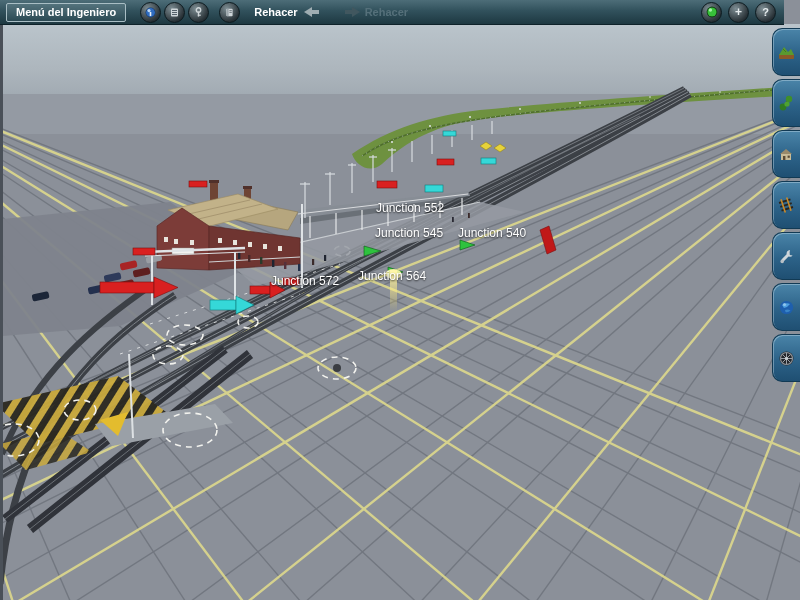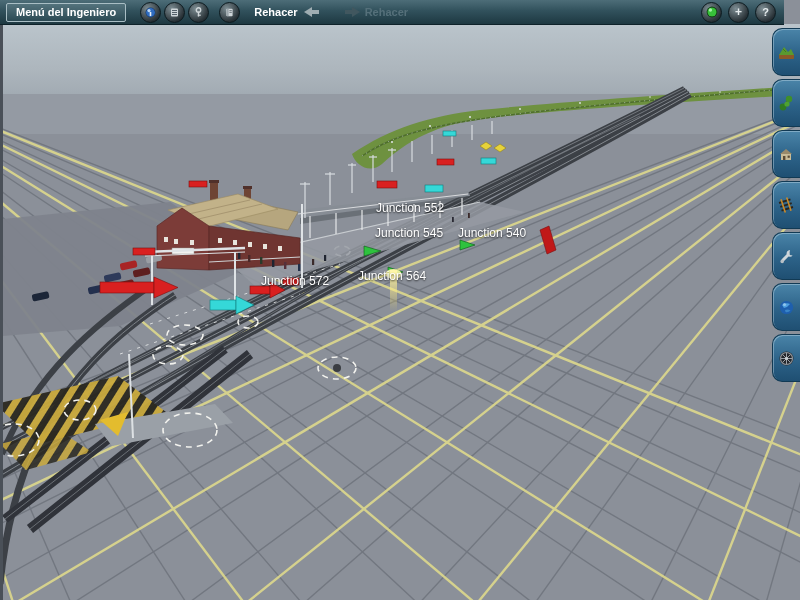--- a/index.html
+++ b/index.html
@@ -373,21 +373,21 @@
   <g>
     <rect x="390" y="246" width="7" height="42" fill="url(#glowg)"></rect>
     <ellipse cx="393.5" cy="250" rx="8" ry="5" fill="#fff6a8" opacity="0.9"></ellipse>
   </g>
 </svg>
 
   <span class="jlabel" style="left:373px;top:177px">Junction 552</span>
   <span class="jlabel" style="left:372px;top:202px">Junction 545</span>
   <span class="jlabel" style="left:455px;top:202px">Junction 540</span>
   <span class="jlabel" style="left:355px;top:245px">Junction 564</span>
-  <span class="jlabel" style="left:258px;top:250px">Junction 572</span>
+  <span class="jlabel" style="left:268px;top:250px">Junction 572</span>
 </div>
 
 <div id="sidebar">
   <div class="tab">
     <svg width="19" height="19">
       <rect x="2" y="11" width="15" height="5" rx="1" fill="#8a5a28"></rect>
       <path d="M2 12 L7 4 L11 9 L14 6 L17 12 Z" fill="#5a9a2f"></path>
       <path d="M6 6 L9 9" stroke="#3f7a1e" stroke-width="1"></path>
     </svg>
   </div>

